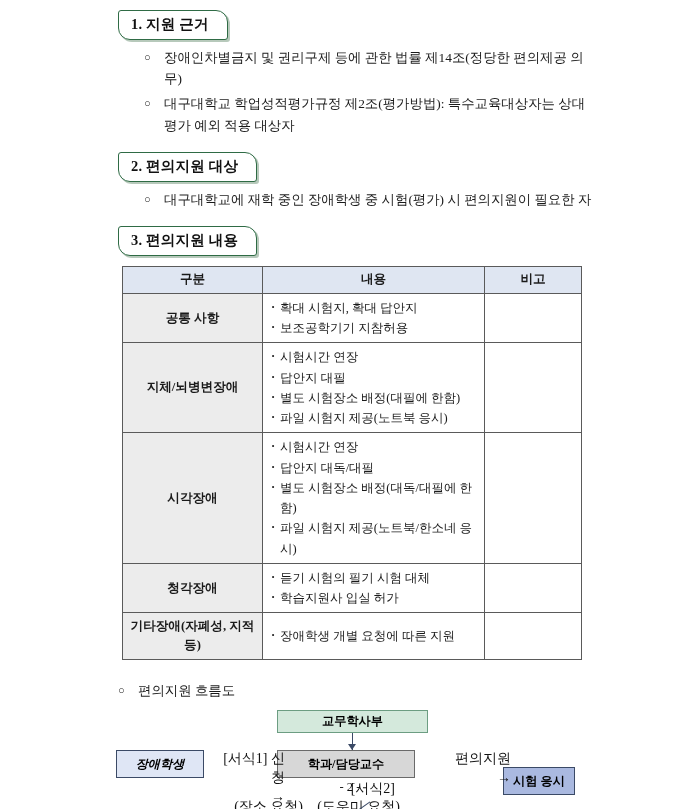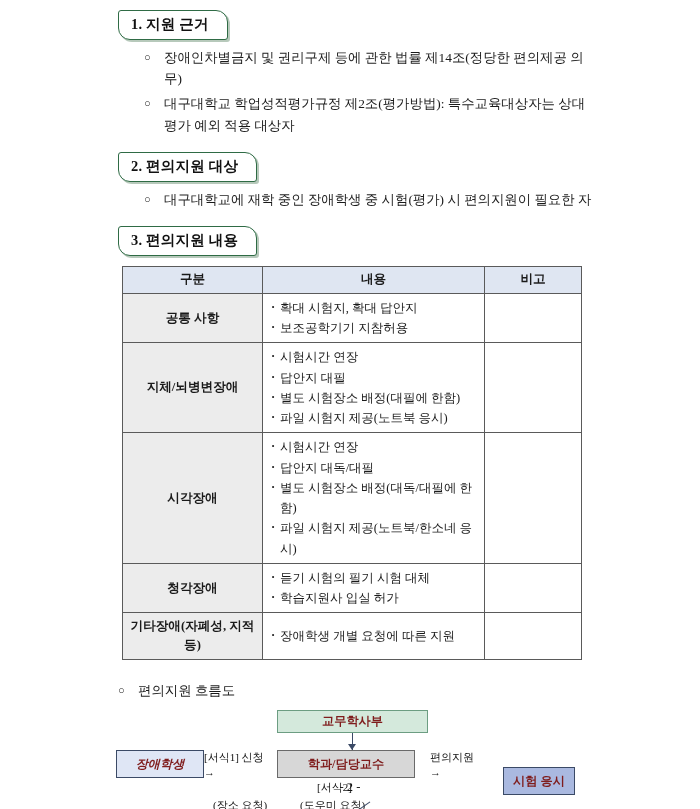--- a/index.html
+++ b/index.html
@@ -138,35 +138,36 @@
     position: absolute;
     box-sizing: border-box;
     border: 1px solid #3b4a66;
     text-align: center;
     font-size: 12.2px;
     font-weight: bold;
     display: flex;
     align-items: center;
     justify-content: center;
     line-height: 1.35;
-    color: #7f1d1d;
+    color: #000000;
   }
   .fbox.green {
     background: #d4e9dc;
     border-color: #6c9d82;
   }
   .fbox.blue-light { background: #dfe6f5; }
   .fbox.gray { background: #d7d7d7; border-color: #6a6a6a; }
   .fbox.blue-mid { background: #aab9e0; }
   .flabel {
     position: absolute;
-    font-size: 11px;
-    text-align: left;
+    font-size: 14px;
+    text-align: right;
     color: #111;
     line-height: 1.35;
+    margin-left: 8px;
   }
   .fline {
     position: absolute;
     background: #3b4a66;
   }
   .arrow-d {
     position: absolute;
     width: 0; height: 0;
     border-left: 4px solid transparent;
     border-right: 4px solid transparent;

